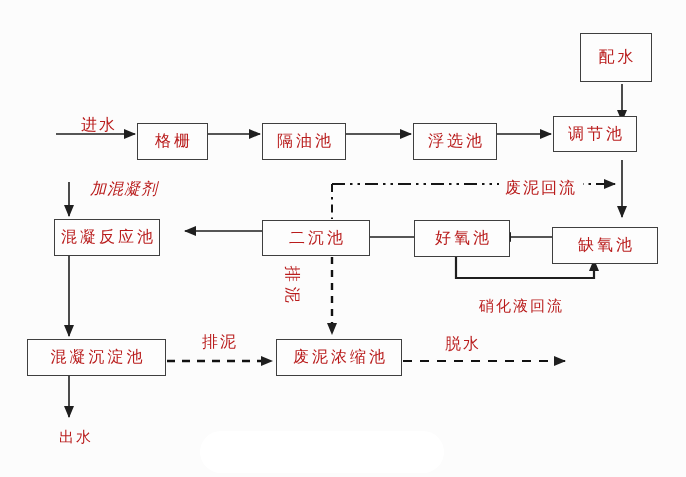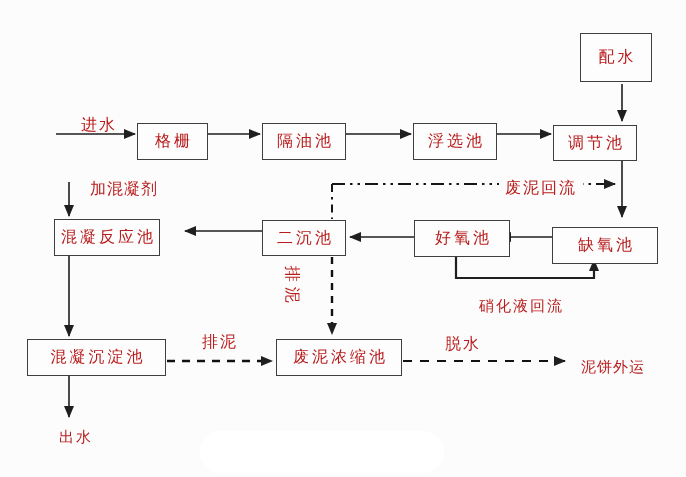--- a/index.html
+++ b/index.html
@@ -86,31 +86,30 @@
 
     <path d="M167,361 H272" stroke="#111111" stroke-width="2.4" fill="none" stroke-dasharray="8 7" marker-end="url(#arw)"></path>
 
     <path d="M403,361 H565" stroke="#111111" stroke-width="2" fill="none" stroke-dasharray="9 8" marker-end="url(#arw)"></path>
   </svg>
 
   <div class="box" style="left:580px;top:33px;width:72px;height:49px;">配水</div>
   <div class="box" style="left:137px;top:123px;width:71px;height:37px;">格栅</div>
   <div class="box" style="left:262px;top:123px;width:84px;height:37px;">隔油池</div>
   <div class="box" style="left:413px;top:123px;width:84px;height:37px;">浮选池</div>
-  <div class="box" style="left:553px;top:125px;width:84px;height:36px;">调节池</div>
+  <div class="box" style="left:553px;top:116px;width:84px;height:36px;">调节池</div>
   <div class="box" style="left:552px;top:227px;width:106px;height:37px;">缺氧池</div>
   <div class="box" style="left:414px;top:220px;width:96px;height:37px;">好氧池</div>
-  <div class="box" style="left:262px;top:220px;width:84px;height:36px;">二沉池</div>
+  <div class="box" style="left:262px;top:220px;width:108px;height:36px;">二沉池</div>
   <div class="box" style="left:54px;top:219px;width:106px;height:37px;">混凝反应池</div>
   <div class="box" style="left:27px;top:339px;width:139px;height:37px;">混凝沉淀池</div>
   <div class="box" style="left:276px;top:339px;width:126px;height:37px;">废泥浓缩池</div>
 
   <div class="lbl" style="left:81px;top:116px;">进水</div>
-  <div class="lbl" style="left:90px;top:180px;letter-spacing:1px;">加混凝剂</div>
+  <div class="lbl" style="left:90px;top:180px;letter-spacing:1px;font-style:italic;">加混凝剂</div>
   <div class="lbl inline" style="left:455px;top:179px;">废泥回流</div>
   <div class="lbl rot" style="left:270px;top:279px;width:44px;">排泥</div>
   <div class="lbl" style="left:202px;top:333px;">排泥</div>
   <div class="lbl big" style="left:479px;top:298px;">硝化液回流</div>
   <div class="lbl" style="left:445px;top:335px;">脱水</div>
-  <div class="lbl big" style="left:581px;top:359px;letter-spacing:1px;">泥饼外运</div>
   <div class="lbl big" style="left:59px;top:429px;">出水</div>
 
 </div>
 
 </body></html>

